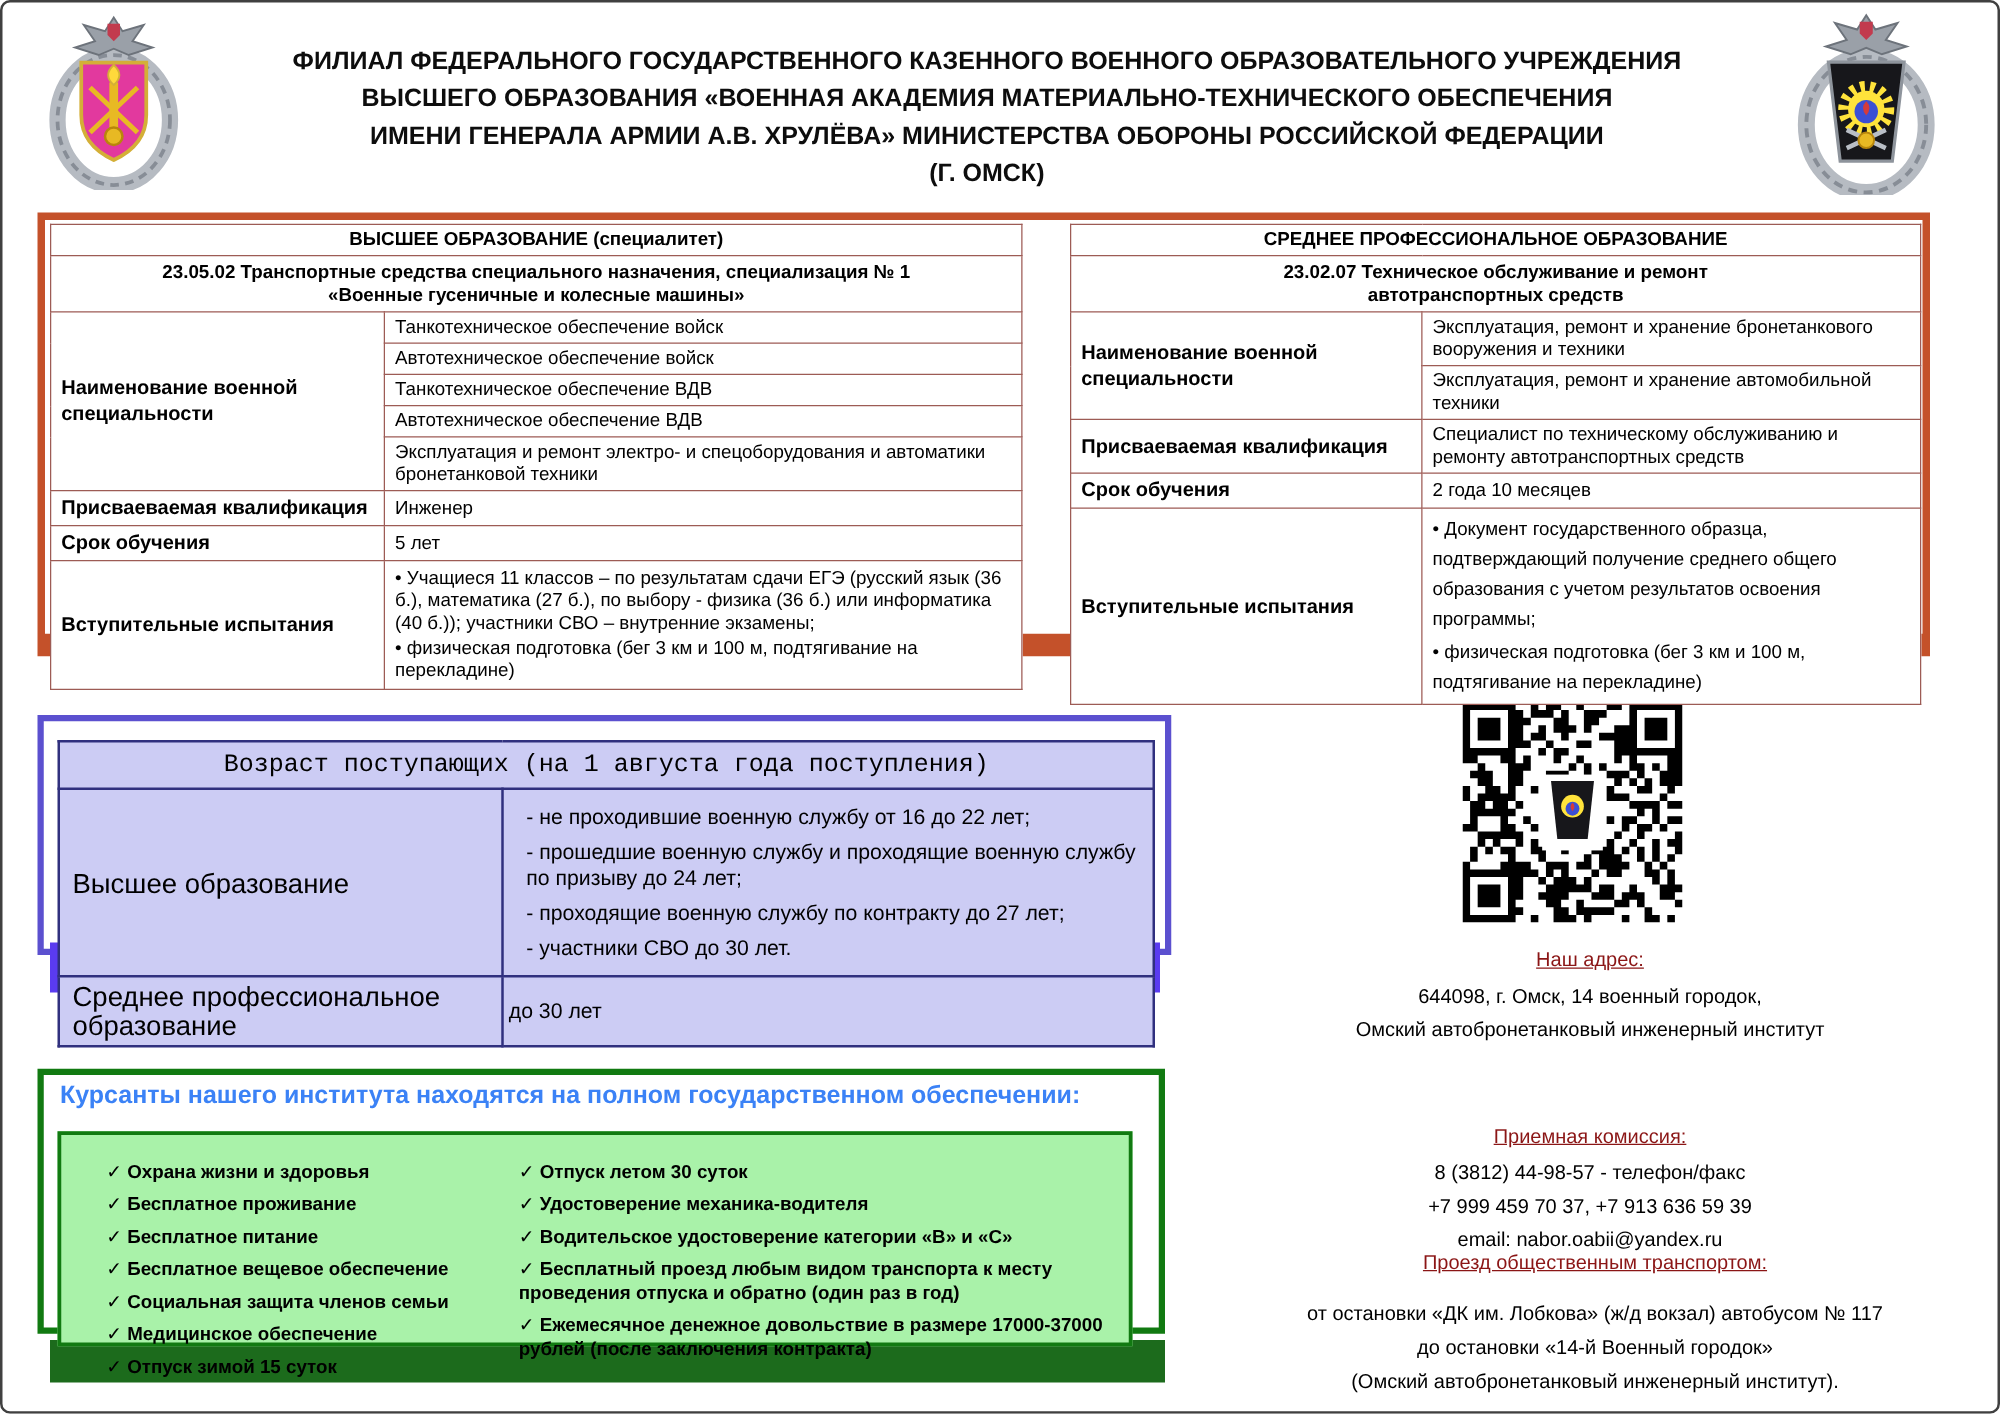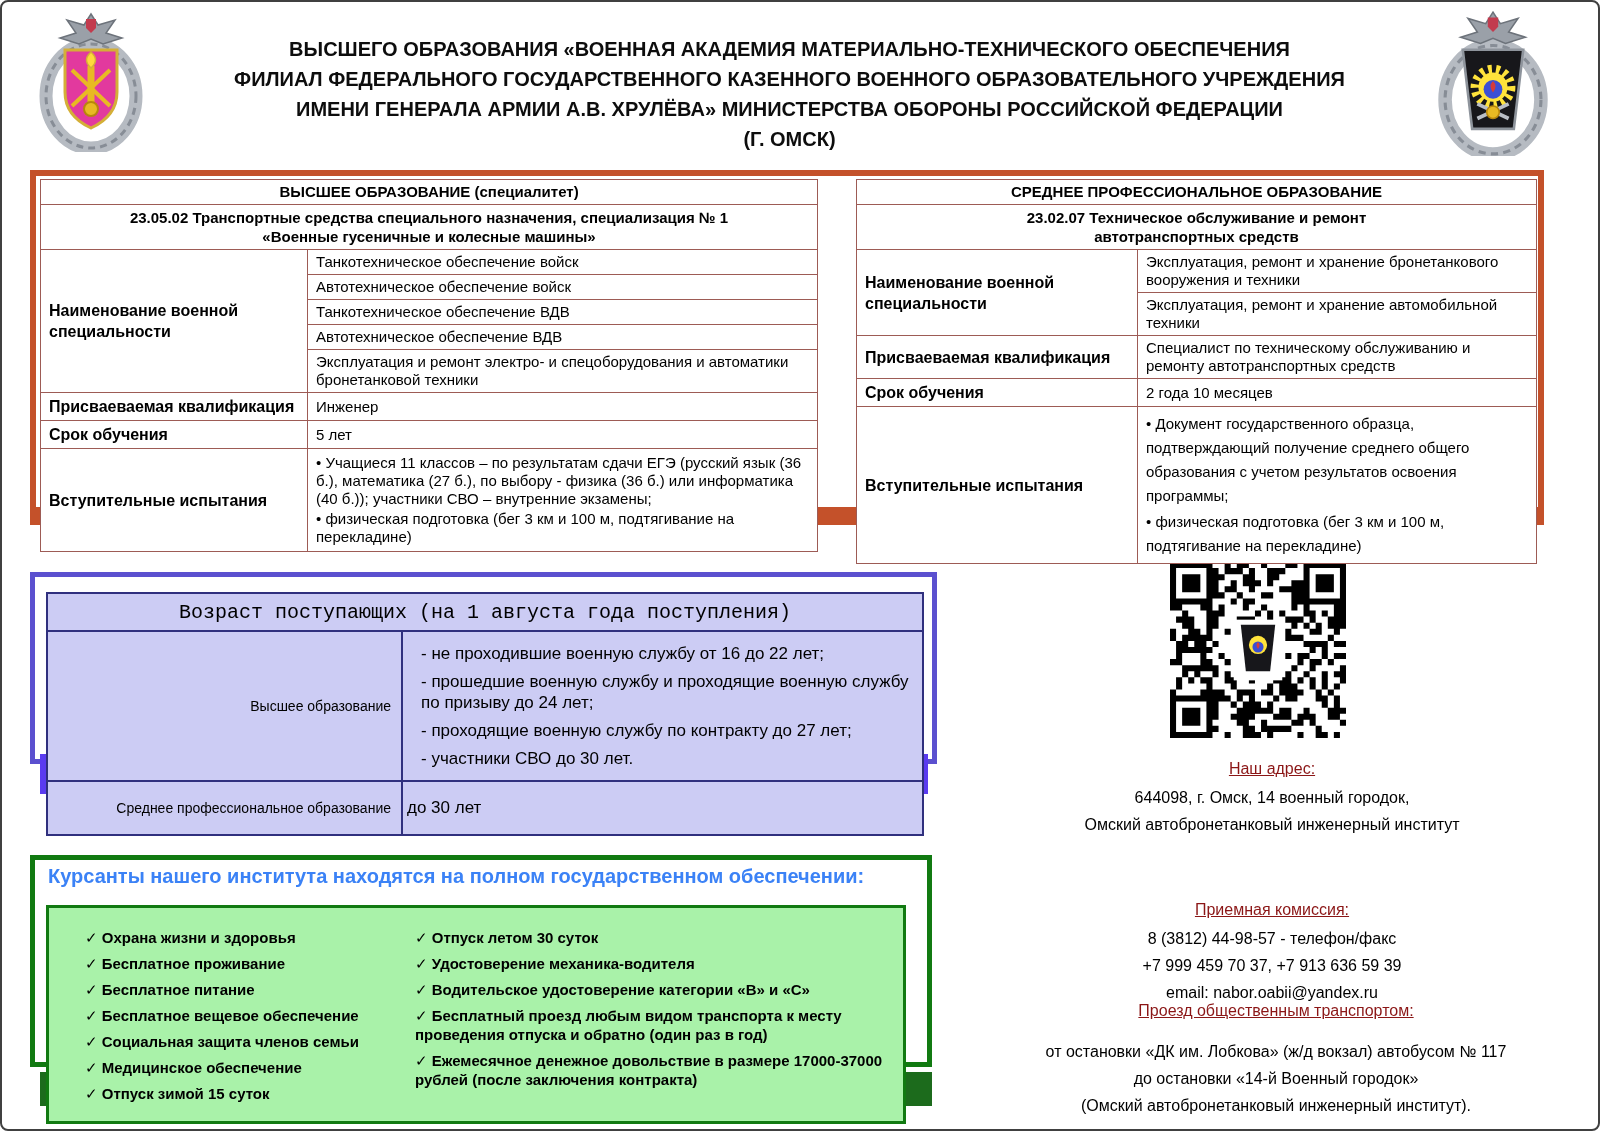--- a/index.html
+++ b/index.html
@@ -35,42 +35,42 @@
 
   
   .age-frame { position:absolute; left:28px; top:570px; width:907px; height:192px;
                border:5px solid #5b50cf; background:#fff; z-index:1; }
   .age-bar   { position:absolute; left:38px; top:752px; width:888px; height:40px;
                background:#5a3bf0; z-index:2; }
   .age-table { position:absolute; left:44px; top:590px; width:878px; border-collapse:collapse;
                z-index:3; font-size:17px; }
   .age-table td { border:2px solid #30307e; background:#ccccf4; padding:4px 10px; vertical-align:middle; }
   .age-table .age-head { text-align:center; font-size:20px; height:38px;font-family:Liberation Mono, monospace; }
-  .age-table .age-lbl  { text-align:right; width:355px; font-size:14px; line-height:23px; }
+  .age-table .age-lbl  { text-align:left; width:355px; font-size:22px; line-height:23px; }
   .age-items div { margin:7px 0 7px 8px; line-height:21px; }
 
   
   .qr-box { position:absolute; left:1168px; top:560px; width:176px; height:176px; background:#fff; }
   .qr-box svg { width:100%; height:100%; }
   .contact-block { position:absolute; text-align:center; font-size:16px; line-height:27px; color:#000; }
   .addr  { left:960px; top:753px; width:620px; }
   .comm  { left:960px; top:858px; width:620px;margin-top:36px; }
   .trans { left:950px; top:995px; width:648px; }
   .red-head { color:#8b1616; text-decoration:underline; margin-bottom:2px; }
   .email-label { color:#000000; }
   .trans .gap { height:12px; }
 
   
   .green-frame { position:absolute; left:28px; top:853px; width:902px; height:212px;
                  border:5px solid #117a11; background:#fff; z-index:1; }
   .green-bar   { position:absolute; left:38px; top:1070px; width:892px; height:34px;
                  background:#1c6b1c; z-index:2; }
   .green-title { position:absolute; left:46px; top:863px; width:880px; font-weight:bold;
                  font-size:20px; z-index:3; color:#3b82f6; }
-  .green-inner { position:absolute; left:44px; top:903px; width:860px; height:219px;
+  .green-inner { position:absolute; left:44px; top:903px; width:860px; height:172px;
                  background:#a9f2a9; border:3px solid #117a11; z-index:3;
                  display:flex; padding:20px 10px 0 36px; }
   .green-col { font-size:15px; font-weight:bold; }
   .green-col.c1 { width:330px; }
   .green-col.c2 { width:470px; }
   .check-item { margin-bottom:7px; line-height:19px; }
   .check-item::before { content:"✓ "; font-weight:normal; }
 </style>
 </head>
 <body>
@@ -100,22 +100,22 @@
       <circle cx="55" cy="76" r="17" fill="none" stroke="#ffe33b" stroke-width="9" stroke-dasharray="3.5 4"></circle>
       <circle cx="55" cy="76" r="14" fill="#ffe33b"></circle>
       <circle cx="55" cy="78" r="9" fill="#3b4fd4"></circle>
       <path d="M55 70 q5 5 0 11 q-5 -6 0 -11 Z" fill="#d43b3b"></path>
       <path d="M40 92 L70 106 M70 92 L40 106" stroke="#b9bec6" stroke-width="3.5"></path>
       <circle cx="55" cy="100" r="6" fill="#e8b923" stroke="#b8860b" stroke-width="1.5"></circle>
     </svg>
   </div>
 
   <div class="header-title">
+    <div>ФИЛИАЛ ФЕДЕРАЛЬНОГО ГОСУДАРСТВЕННОГО КАЗЕННОГО ВОЕННОГО ОБРАЗОВАТЕЛЬНОГО УЧРЕЖДЕНИЯ</div>
     <div>ВЫСШЕГО ОБРАЗОВАНИЯ «ВОЕННАЯ АКАДЕМИЯ МАТЕРИАЛЬНО-ТЕХНИЧЕСКОГО ОБЕСПЕЧЕНИЯ</div>
-    <div>ФИЛИАЛ ФЕДЕРАЛЬНОГО ГОСУДАРСТВЕННОГО КАЗЕННОГО ВОЕННОГО ОБРАЗОВАТЕЛЬНОГО УЧРЕЖДЕНИЯ</div>
     <div>ИМЕНИ ГЕНЕРАЛА АРМИИ А.В. ХРУЛЁВА» МИНИСТЕРСТВА ОБОРОНЫ РОССИЙСКОЙ ФЕДЕРАЦИИ</div>
     <div>(Г. ОМСК)</div>
   </div>
 
   <div class="edu-frame"></div>
 
   <table class="edu-table tbl-left">
     <tbody>
         <tr>
           <td class="th" colspan="2">ВЫСШЕЕ ОБРАЗОВАНИЕ (специалитет)</td>

